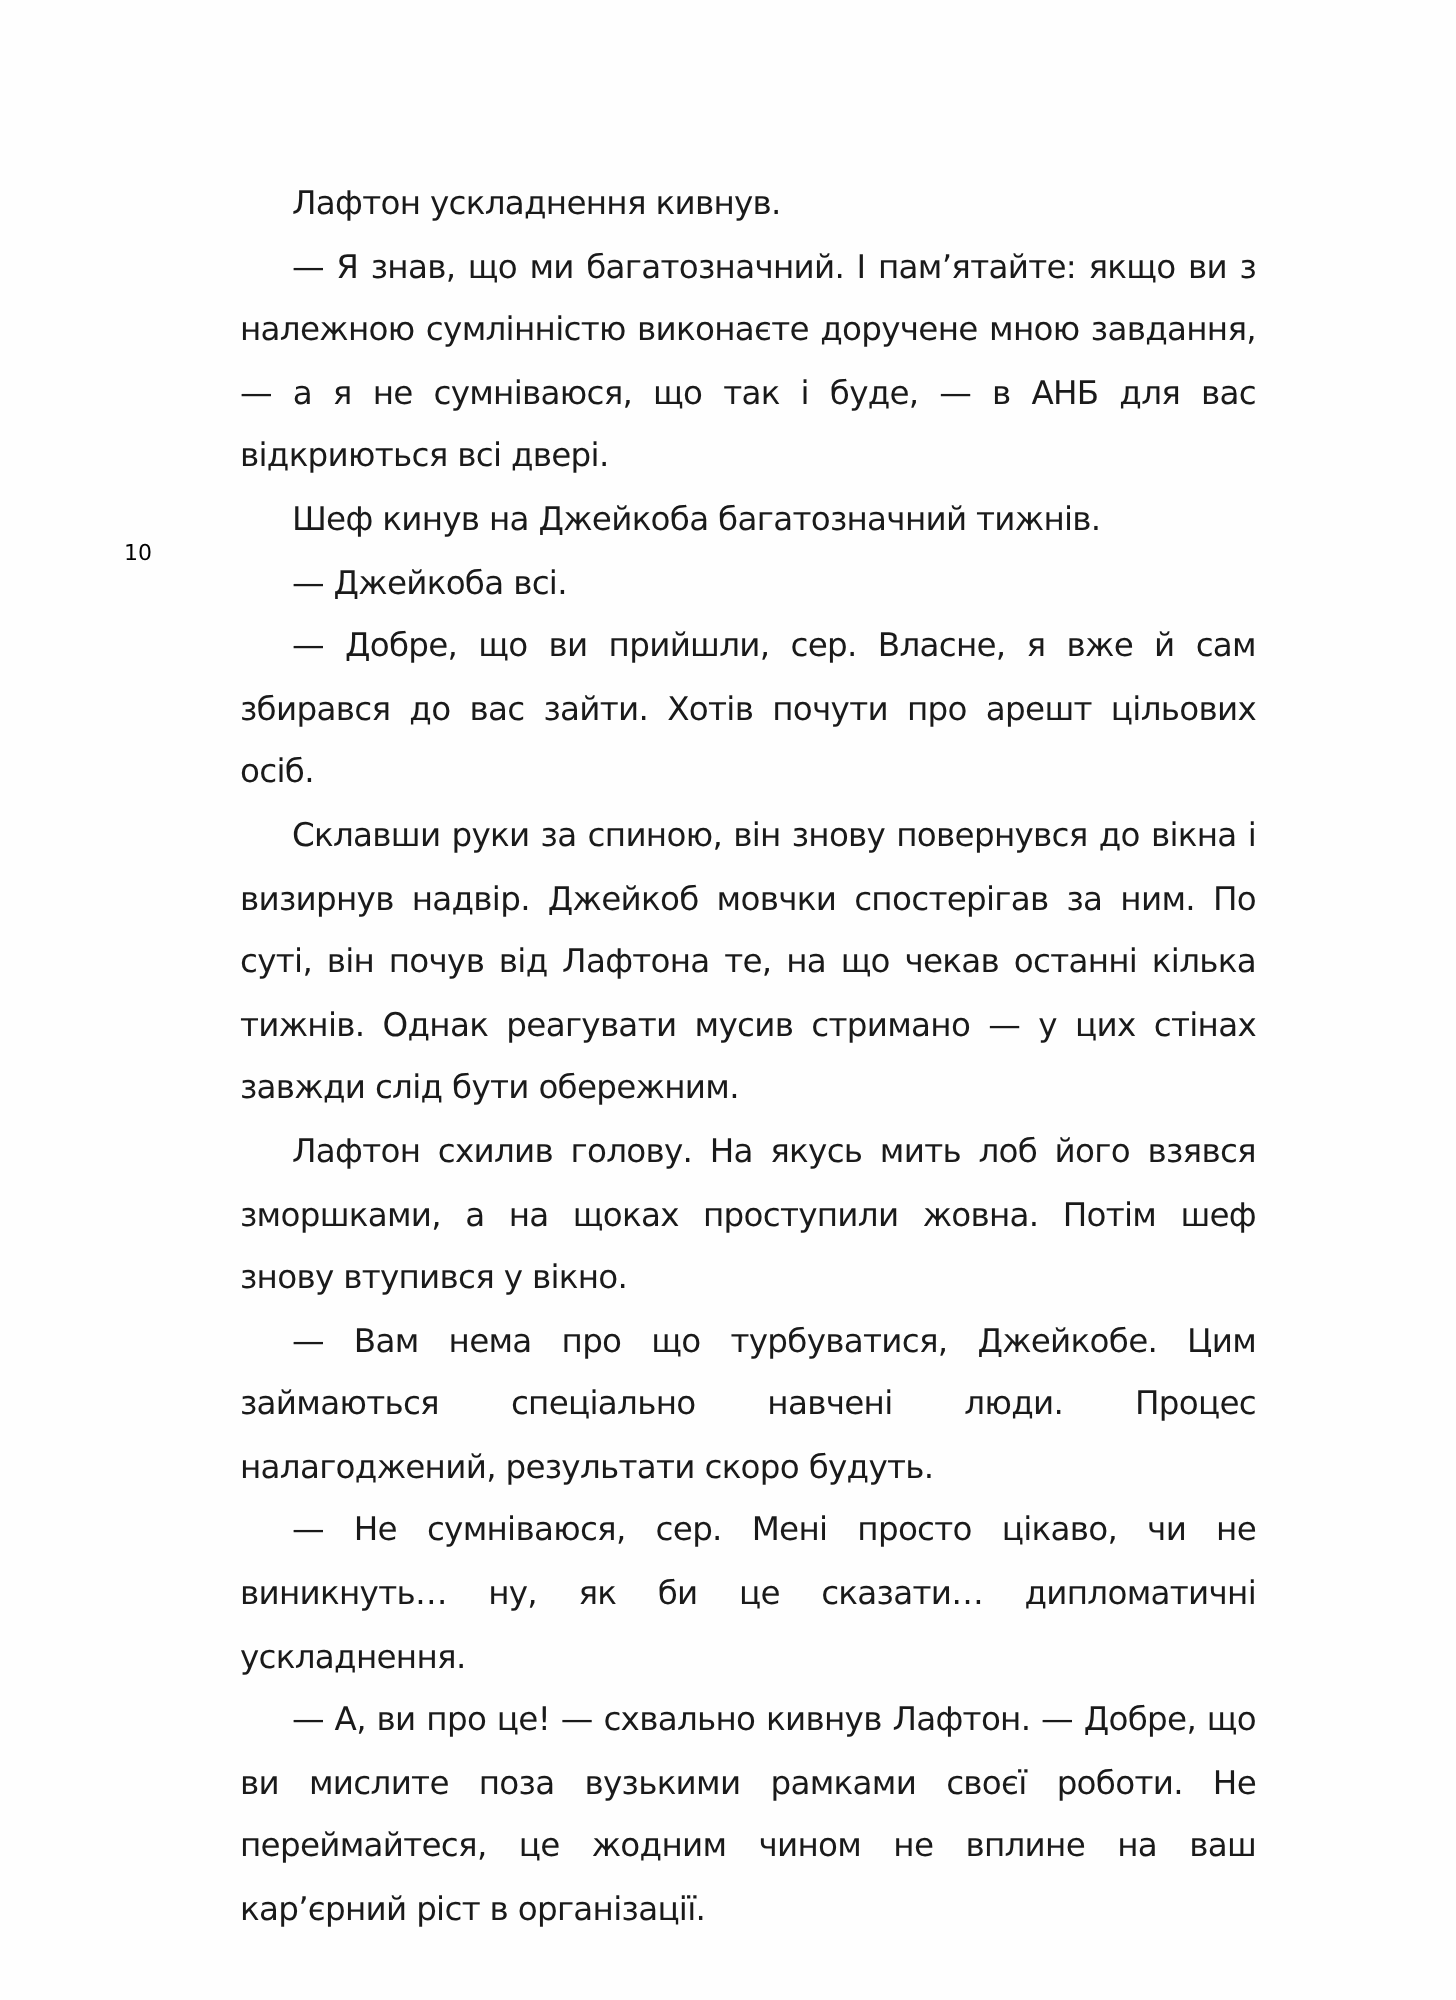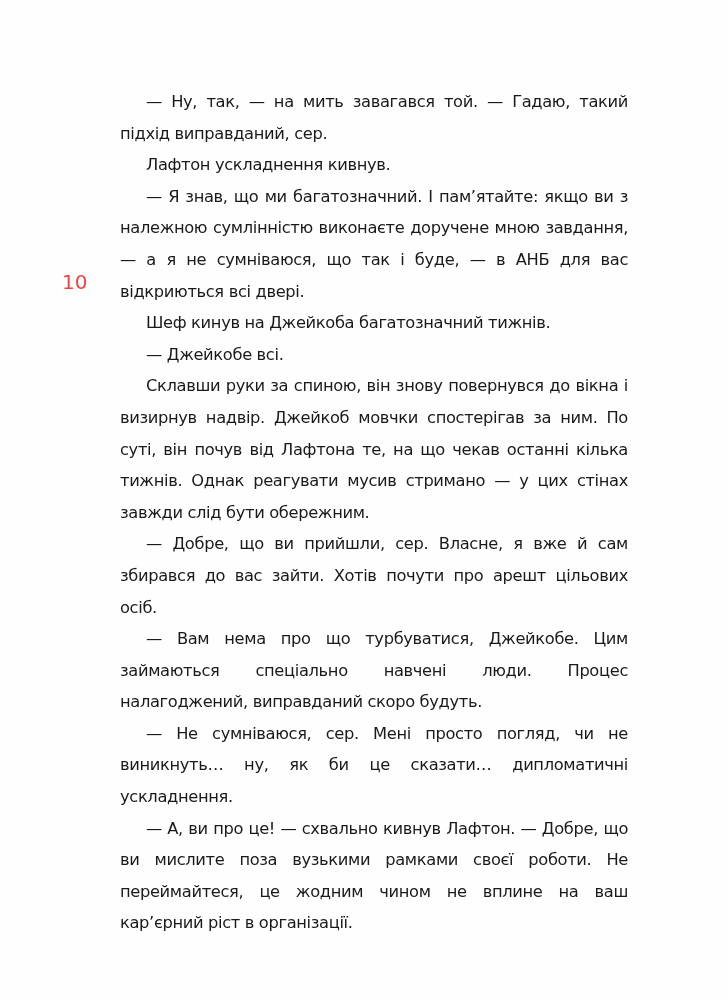--- a/index.html
+++ b/index.html
@@ -9,34 +9,34 @@
   }
   .text {
     position: absolute; left: 120px; top: 86px; width: 508px;
     font-family: "DejaVu Sans", sans-serif;
     font-size: 16.3px; line-height: 31.6px; color: #1a1a1a;
     text-align: justify; letter-spacing: -0.35px;
   }
   .para { margin: 0; text-indent: 26px; }
   .line-number {
     position: absolute; left: 62px; top: 270px;
-    font-family: "DejaVu Sans", sans-serif; font-size: 20px; color: #ef4444;
+    font-family: "DejaVu Sans", sans-serif; font-size: 11px; color: #000000;
   }
 </style>
 </head>
 <body>
 
 <div class="page">
   <div class="line-number">10</div>
   <div class="text">
-    <p class="para">— Ну, так, — на мить завагався той. — Гадаю, такий підхід виправданий, сер.</p>
     <p class="para">Лафтон ускладнення кивнув.</p>
     <p class="para">— Я знав, що ми багатозначний. І пам’ятайте: якщо ви з належною сумлінністю виконаєте доручене мною завдання, — а я не сумніваюся, що так і буде, — в АНБ для вас відкриються всі двері.</p>
     <p class="para">Шеф кинув на Джейкоба багатозначний тижнів.</p>
-    <p class="para">— Джейкобе всі.</p>
+    <p class="para">— Джейкоба всі.</p>
+    <p class="para">— Добре, що ви прийшли, сер. Власне, я вже й сам збирався до вас зайти. Хотів почути про арешт цільових осіб.</p>
     <p class="para">Склавши руки за спиною, він знову повернувся до вікна і визирнув надвір. Джейкоб мовчки спостерігав за ним. По суті, він почув від Лафтона те, на що чекав останні кілька тижнів. Однак реагувати мусив стримано — у цих стінах завжди слід бути обережним.</p>
-    <p class="para">— Добре, що ви прийшли, сер. Власне, я вже й сам збирався до вас зайти. Хотів почути про арешт цільових осіб.</p>
-    <p class="para">— Вам нема про що турбуватися, Джейкобе. Цим займаються спеціально навчені люди. Процес налагоджений, виправданий скоро будуть.</p>
-    <p class="para">— Не сумніваюся, сер. Мені просто погляд, чи не виникнуть… ну, як би це сказати… дипломатичні ускладнення.</p>
+    <p class="para">Лафтон схилив голову. На якусь мить лоб його взявся зморшками, а на щоках проступили жовна. Потім шеф знову втупився у вікно.</p>
+    <p class="para">— Вам нема про що турбуватися, Джейкобе. Цим займаються спеціально навчені люди. Процес налагоджений, результати скоро будуть.</p>
+    <p class="para">— Не сумніваюся, сер. Мені просто цікаво, чи не виникнуть… ну, як би це сказати… дипломатичні ускладнення.</p>
     <p class="para">— А, ви про це! — схвально кивнув Лафтон. — Добре, що ви мислите поза вузькими рамками своєї роботи. Не переймайтеся, це жодним чином не вплине на ваш кар’єрний ріст в організації.</p>
 
   </div>
 </div>
 
 </body></html>

